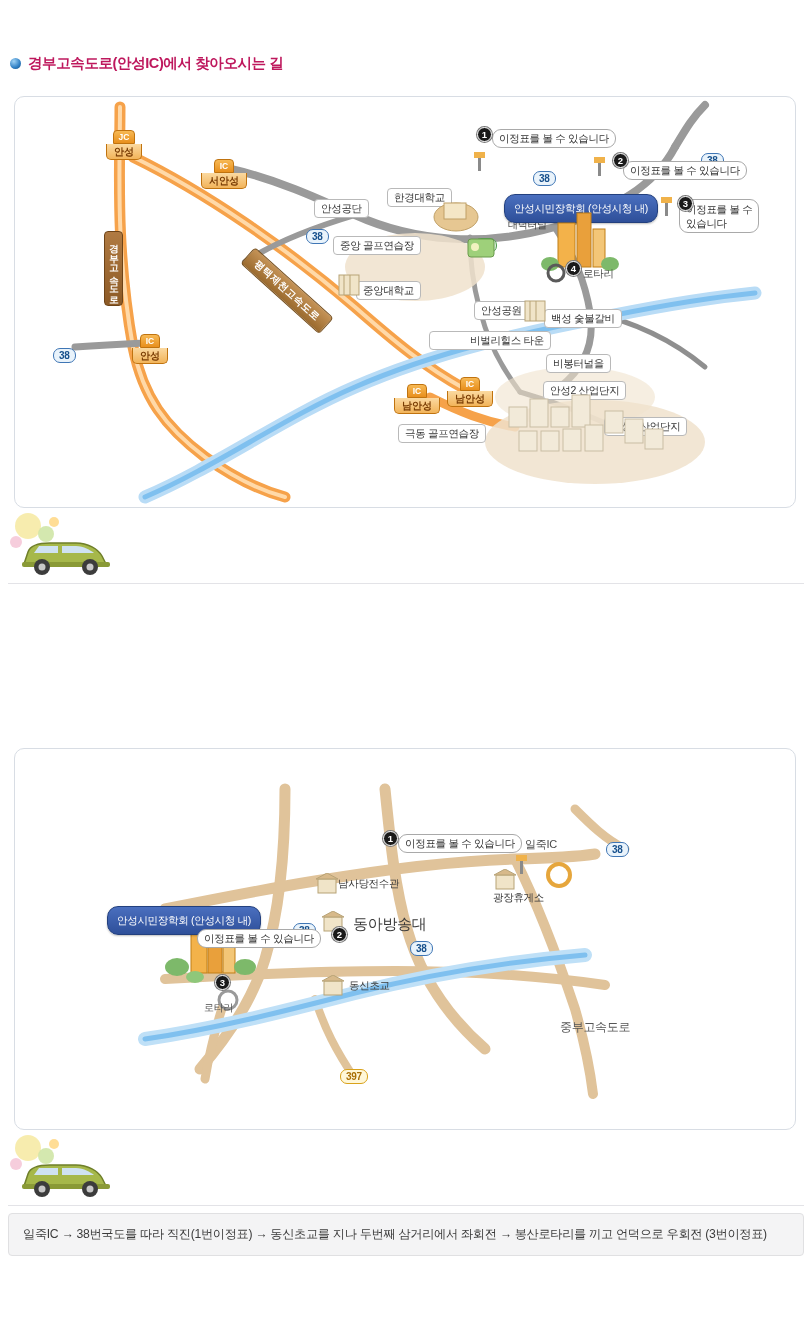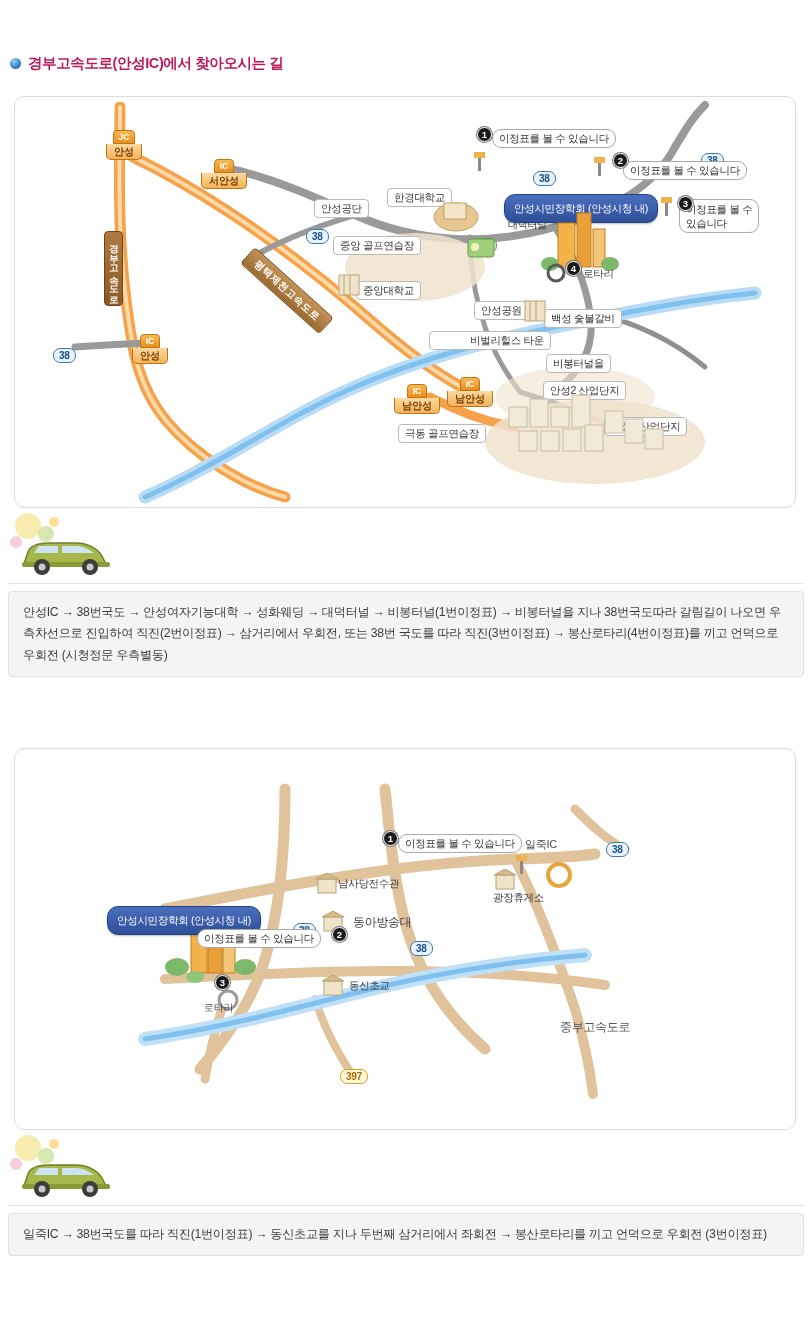--- a/index.html
+++ b/index.html
@@ -336,21 +336,20 @@
       <path d="M56 34 L70 34 C78 34, 84 38, 88 41 L56 41 Z" fill="#cfe2f2"></path>
       <rect x="16" y="50" width="88" height="5" rx="2" fill="#8a9a36"></rect>
       <circle cx="36" cy="55" r="8" fill="#3c3c3c"></circle>
         <circle cx="36" cy="55" r="3.5" fill="#c8c8c8"></circle>
       <circle cx="84" cy="55" r="8" fill="#3c3c3c"></circle>
         <circle cx="84" cy="55" r="3.5" fill="#c8c8c8"></circle>
     </svg>
   </div>
   <div class="bottom-rule" style="left:8px; top:583px; width:796px;"></div>
 
-  <div class="desc-box abs" style="left:8px; top:591px; width:796px;">안성IC → 38번국도 → 안성여자기능대학 → 성화웨딩 → 대덕터널 → 비봉터널(1번이정표) → 비봉터널을 지나 38번국도따라 갈림길이 나오면 우측차선으로 진입하여 직진(2번이정표) → 삼거리에서 우회전, 또는 38번 국도를 따라 직진(3번이정표) → 봉산로타리(4번이정표)를 끼고 언덕으로 우회전 (시청정문 우측별동)</div>
 
 
   <div class="map-panel abs" style="left:14px; top:748px; width:782px; height:382px;">
     <div class="map-inner">
       <svg width="782" height="382" viewBox="0 0 782 382" style="position:absolute;left:0;top:0;">
 
         <path d="M150 160 C200 150, 250 140, 300 132 C360 122, 430 112, 500 110 C540 109, 560 108, 580 105" stroke="#e0c39a" stroke-width="11" fill="none" stroke-linecap="round"></path>
         <path d="M270 40 C270 100, 265 160, 250 210 C238 250, 215 285, 185 320" stroke="#e0c39a" stroke-width="11" fill="none" stroke-linecap="round"></path>
         <path d="M370 40 C375 90, 380 140, 392 180 C405 225, 430 265, 470 300" stroke="#e0c39a" stroke-width="11" fill="none" stroke-linecap="round"></path>
         <path d="M150 230 C220 226, 300 222, 380 222 C450 222, 520 226, 590 236" stroke="#e0c39a" stroke-width="10" fill="none" stroke-linecap="round"></path>
@@ -377,21 +376,21 @@
       <div class="route-shield" style="left:591px; top:93px;">38</div>
       <div class="route-shield" style="left:278px; top:174px;">38</div>
       <div class="route-shield" style="left:395px; top:192px;">38</div>
       <div class="route-shield amber" style="left:325px; top:320px;">397</div>
 
       <div class="text-plain" style="left:510px; top:88px;">일죽IC</div>
       <div class="text-plain" style="left:545px; top:235px; font-size:12px; color:#555;margin-top:35px;">중부고속도로</div>
       <div class="text-plain" style="left:189px; top:252px; font-size:10px;">로타리</div>
 
       <div class="maplabel plain" style="left:323px; top:128px; font-size:10.5px; color:#3a3a3a;">남사당전수관</div>
-      <div class="maplabel plain" style="left:338px; top:166px; font-size:12px; color:#3a3a3a;">동아방송대</div>
+      <div class="maplabel plain" style="left:338px; top:166px; font-size:15px; color:#3a3a3a;">동아방송대</div>
       <div class="maplabel plain" style="left:334px; top:230px; font-size:10.5px; color:#3a3a3a;">동신초교</div>
       <div class="maplabel plain" style="left:478px; top:142px; font-size:10.5px; color:#3a3a3a;">광장휴게소</div>
 
       <svg width="26" height="24" style="position:absolute;left:300px;top:124px;">
         <rect x="3" y="6" width="18" height="14" fill="#f0e4c8" stroke="#b7a377"></rect>
           <path d="M1 6 L12 0 L23 6 Z" fill="#d7b98a" stroke="#b7a377"></path>
       </svg>
       <svg width="26" height="24" style="position:absolute;left:306px;top:162px;">
         <rect x="3" y="6" width="18" height="14" fill="#f0e4c8" stroke="#b7a377"></rect>
           <path d="M1 6 L12 0 L23 6 Z" fill="#d7b98a" stroke="#b7a377"></path>

